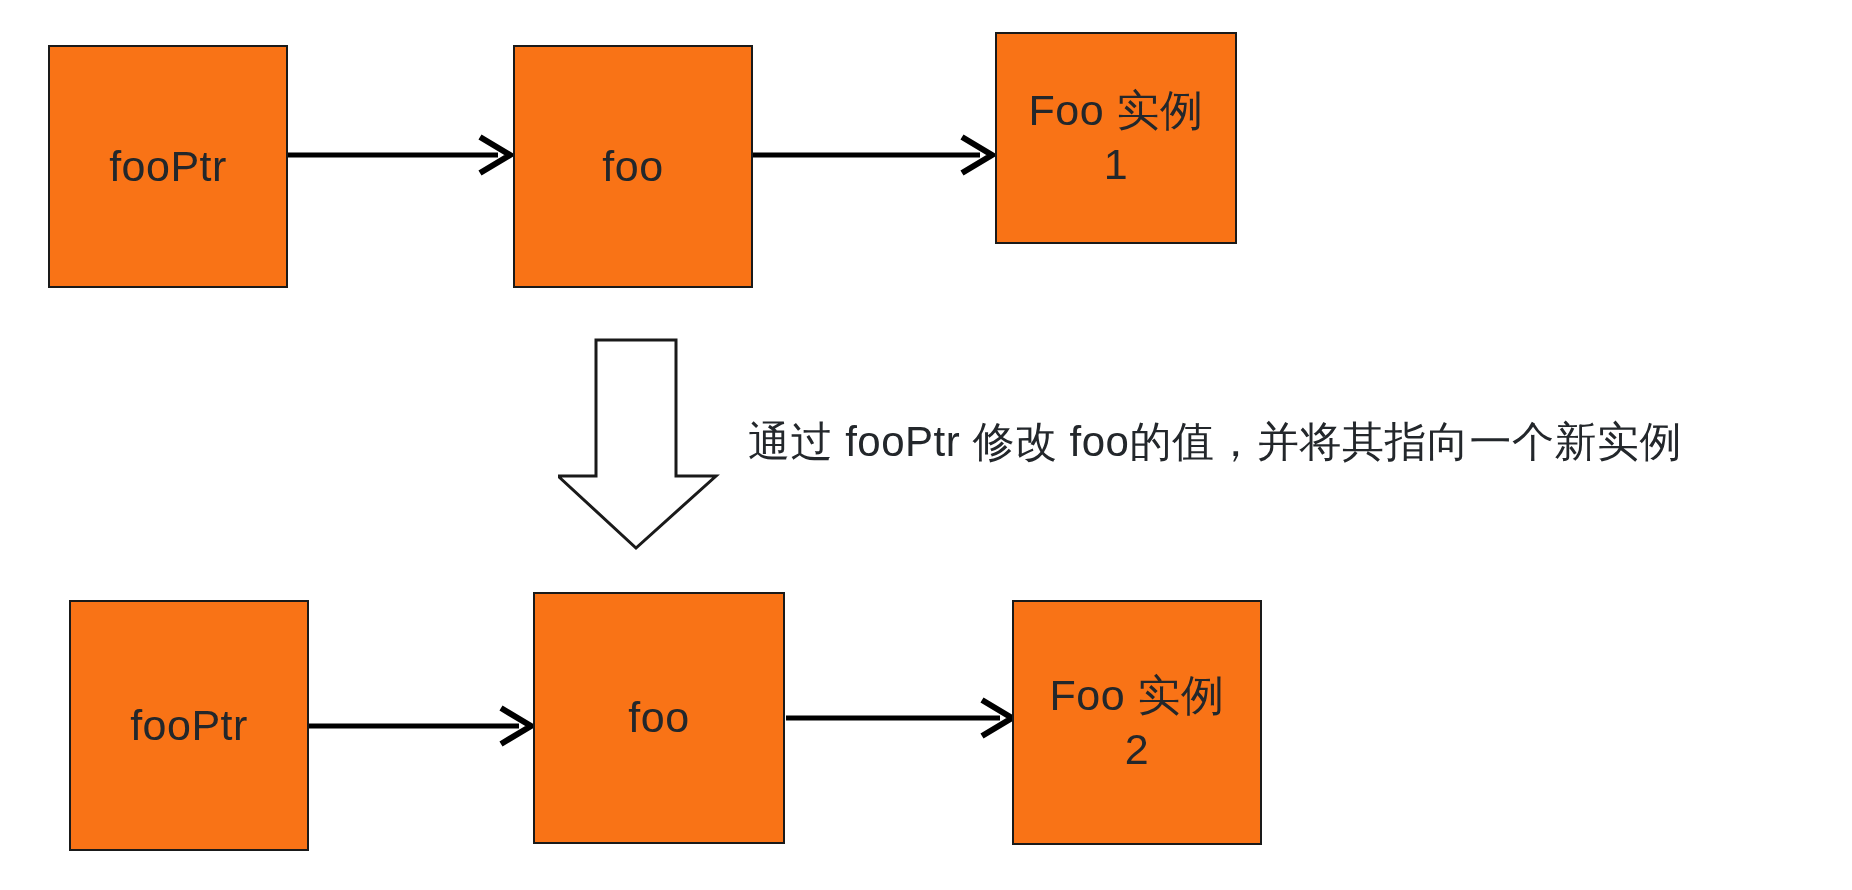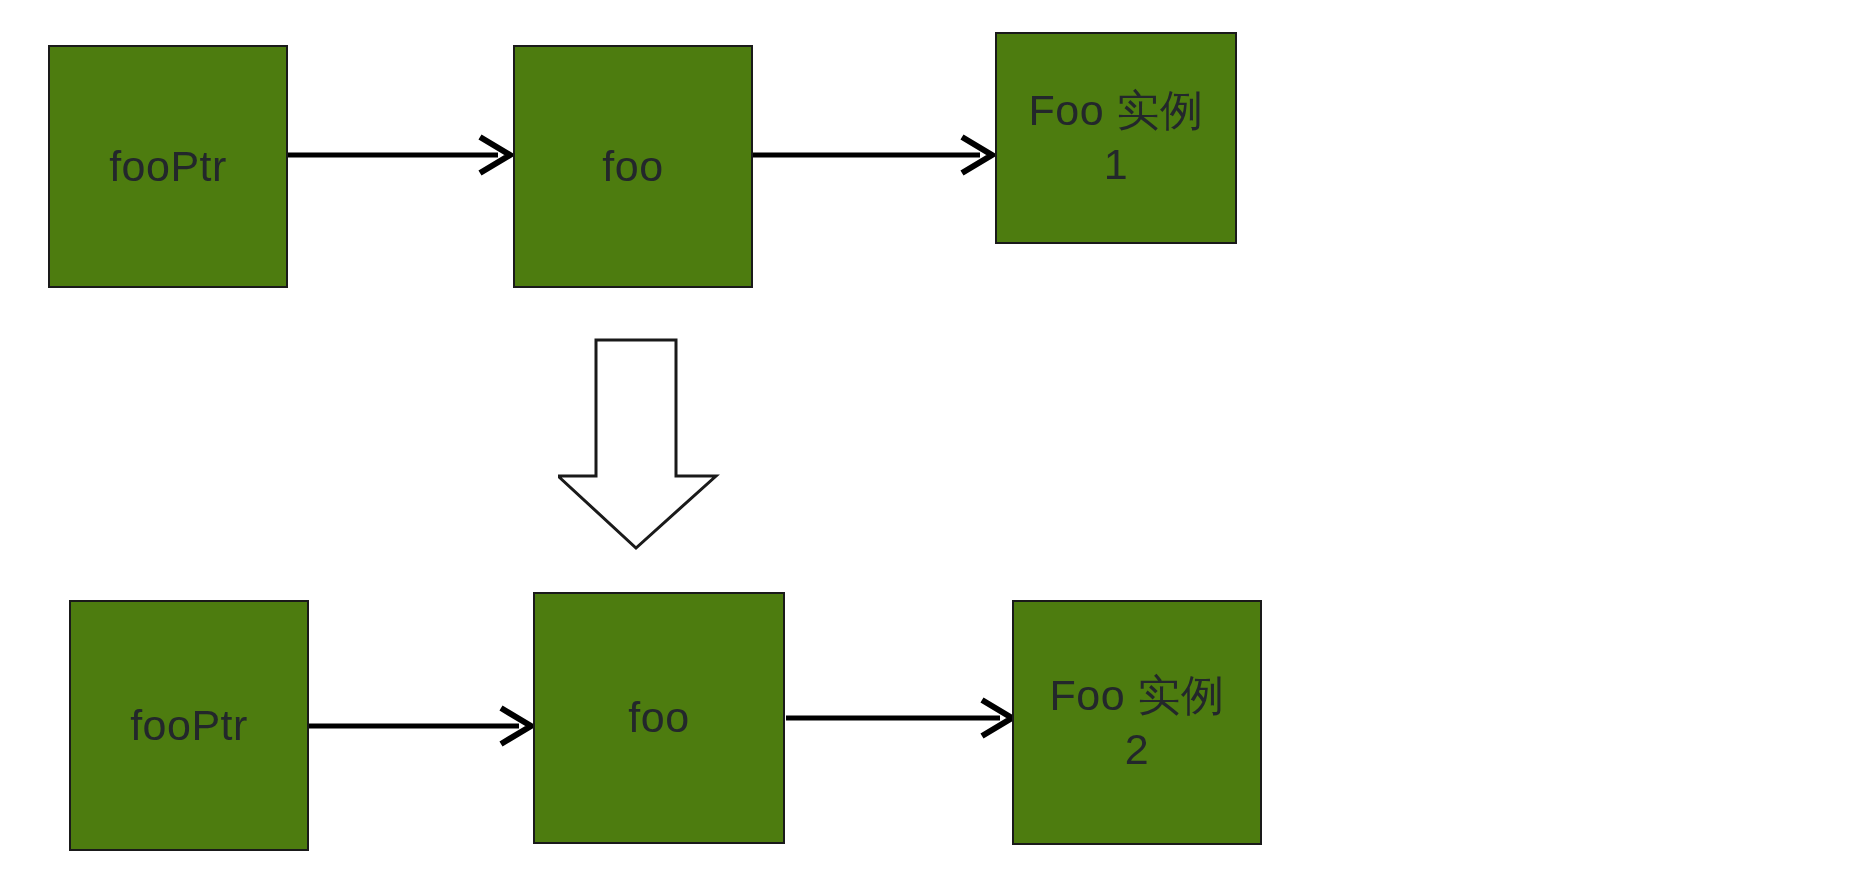--- a/index.html
+++ b/index.html
@@ -16,21 +16,21 @@
     position: relative;
     width: 1852px;
     height: 890px;
     background: #ffffff;
     overflow: hidden;
   }
   .node {
     position: absolute;
     box-sizing: border-box;
     border: 2px solid #1a1a1a;
-    background: #4d7c0f;
+    background: #f97316;
     display: flex;
     align-items: center;
     justify-content: center;
     text-align: center;
     color: #23272b;
     line-height: 1.25;
     white-space: pre-line;
     font-size: 43px;
     font-weight: 400;
     letter-spacing: 0.5px;
@@ -85,20 +85,21 @@
     <polyline points="209,10 239,28 209,46"></polyline>
   </svg>
 
   <div class="node" style="left:995px; top:32px; width:242px; height:212px;">Foo 实例
 1</div>
 
   <svg class="blockarrow" style="left:558px; top:338px; width:180px; height:215px;" viewBox="0 0 180 215">
     <polygon points="38,2 118,2 118,138 158,138 78,210 0,138 38,138"></polygon>
   </svg>
 
+  <div class="annotation" style="left:748px; top:414px;">通过 fooPtr 修改 foo的值，并将其指向一个新实例</div>
 
   <div class="node" style="left:69px; top:600px; width:240px; height:251px;">fooPtr</div>
 
   <svg class="edge" style="left: 309px; top: 697.5px; width: 228px; height: 56px;" viewBox="0 0 228 56">
     <line x1="0" y1="28" x2="210" y2="28"></line>
     <polyline points="192,10 222,28 192,46"></polyline>
   </svg>
 
   <div class="node" style="left:533px; top:592px; width:252px; height:252px;">foo</div>
 

